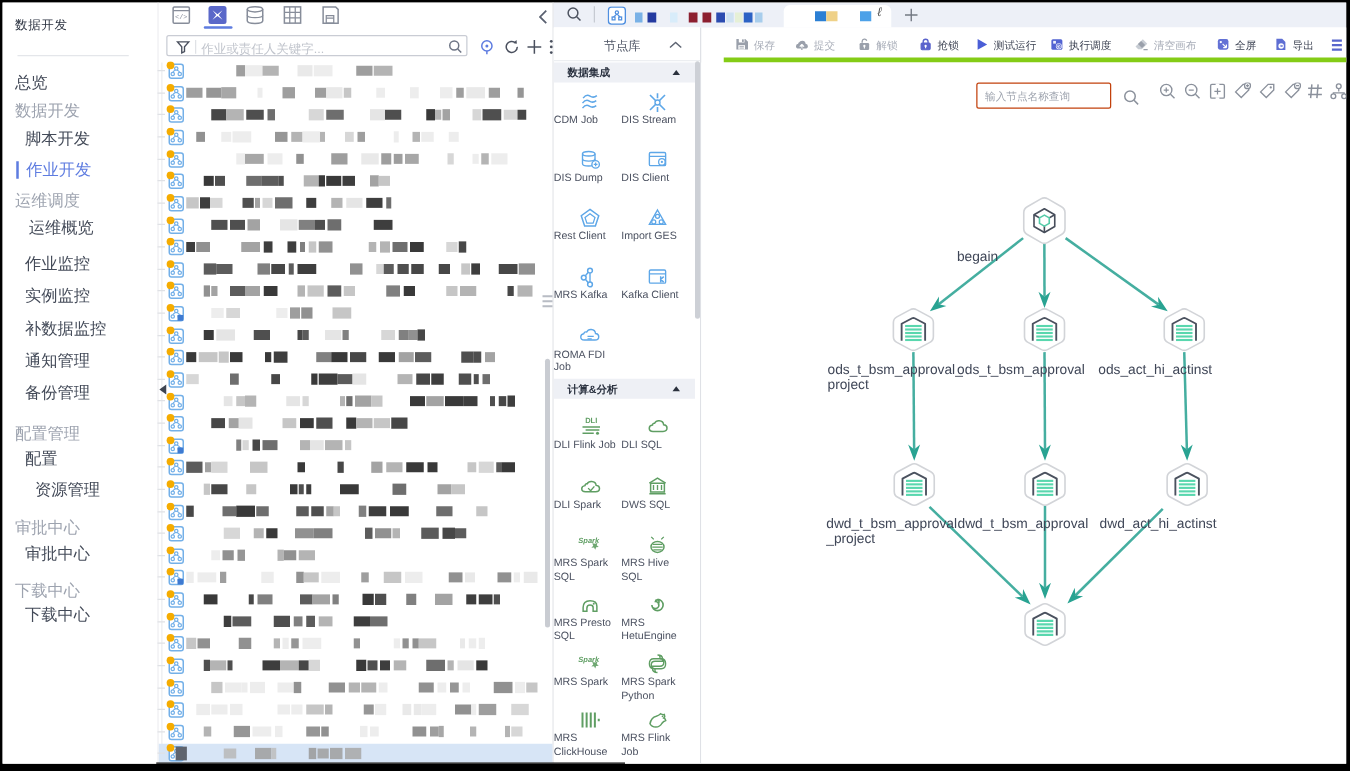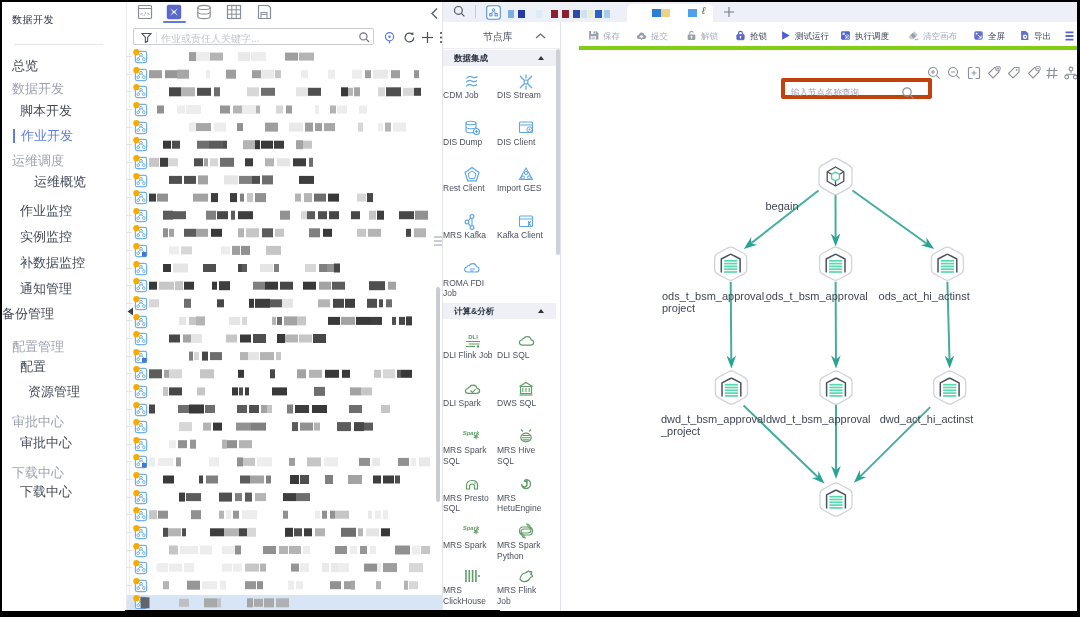--- a/index.html
+++ b/index.html
@@ -36,42 +36,42 @@
 #atab{position:absolute;left:184px;top:2px;width:86px;height:18px;background:#fff;border-radius:5px 5px 0 0}
 
 
 #tbar{position:absolute;left:579px;top:22px;width:516px;height:28px;background:#fff;border-bottom:4px solid #84cc16}
 .tb{position:absolute;top:0;height:28px;font-size:8.5px;line-height:28px;white-space:nowrap}
 .tb svg{vertical-align:-1.5px;margin-right:4px}
 .tb.dis{color:#a8adb8}
 .tb.en{color:#3f4555}
 
 #cv{position:absolute;left:561px;top:50px;width:516px;height:561px;background:#fff}
-#cvsearch{position:absolute;left:220px;top:28px;width:151px;height:21px;border:4px solid #c2410c;border-radius:2px}
+#cvsearch{position:absolute;left:220px;top:16px;width:108px;height:21px;border:1px solid #c2410c;border-radius:2px}
 #cvsearch .ph{position:absolute;left:6px;top:5px;font-size:8.5px;color:#9ca2ad}
 .zic{position:absolute;top:16px;color:#878d99}
 .nlabel{position:absolute;font-size:11px;color:#3f4657;line-height:12.5px;width:140px}
 </style></head>
 <body>
 <div id="app">
     <div id="page">
 <div id="nav">
         <div class="title">数据开发</div>
         <div class="sep"></div>
         <div class="it " style="top:56.5px;padding-left:10px">总览</div>
         <div class="it sec" style="top:80px;padding-left:10px">数据开发</div>
         <div class="it " style="top:102px;padding-left:18px">脚本开发</div>
         <div class="it act" style="top:127px;padding-left:19px">作业开发</div>
         <div class="it sec" style="top:152px;padding-left:10px">运维调度</div>
-        <div class="it " style="top:173px;padding-left:32px">运维概览</div>
+        <div class="it " style="top:173px;padding-left:21px">运维概览</div>
         <div class="it " style="top:202px;padding-left:18px">作业监控</div>
         <div class="it " style="top:228px;padding-left:18px">实例监控</div>
         <div class="it " style="top:254px;padding-left:18px">补数据监控</div>
         <div class="it " style="top:280px;padding-left:18px">通知管理</div>
-        <div class="it " style="top:305px;">备份管理</div>
+        <div class="it " style="top:305px;padding-left:18px">备份管理</div>
         <div class="it sec" style="top:338px;padding-left:10px">配置管理</div>
         <div class="it " style="top:358px;padding-left:18px">配置</div>
         <div class="it " style="top:382.5px;padding-left:26px">资源管理</div>
         <div class="it sec" style="top:412.5px;padding-left:10px">审批中心</div>
         <div class="it " style="top:434px;padding-left:18px">审批中心</div>
         <div class="it sec" style="top:464px;padding-left:10px">下载中心</div>
         <div class="it " style="top:482.5px;padding-left:18px">下载中心</div>
         <div class="bar" style="top:127px"></div>
       </div>
 <div id="tree">

